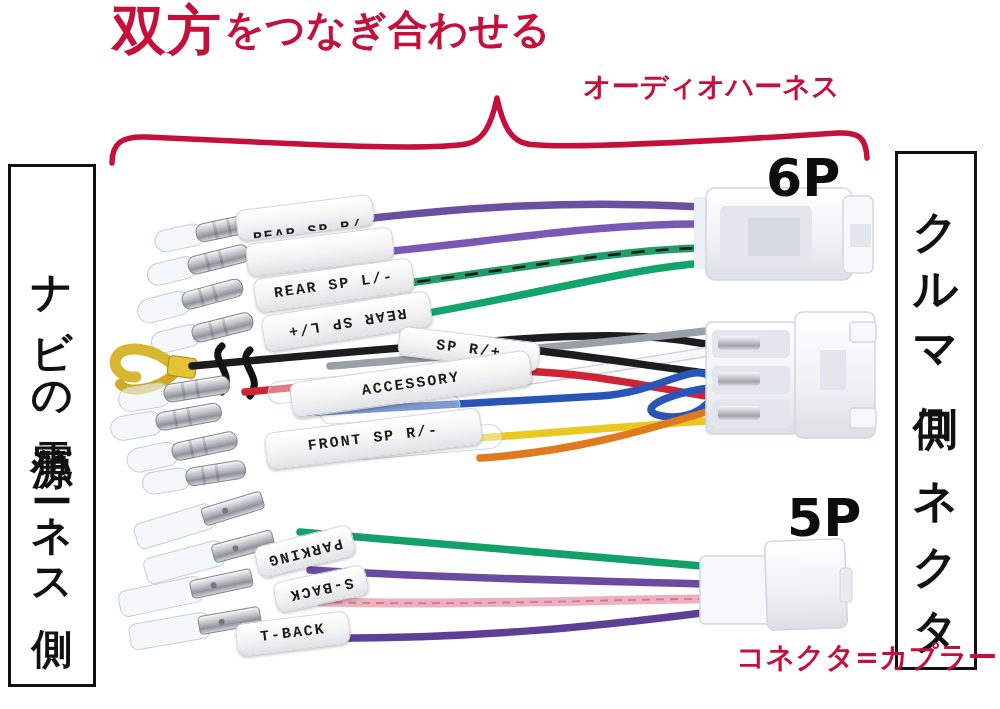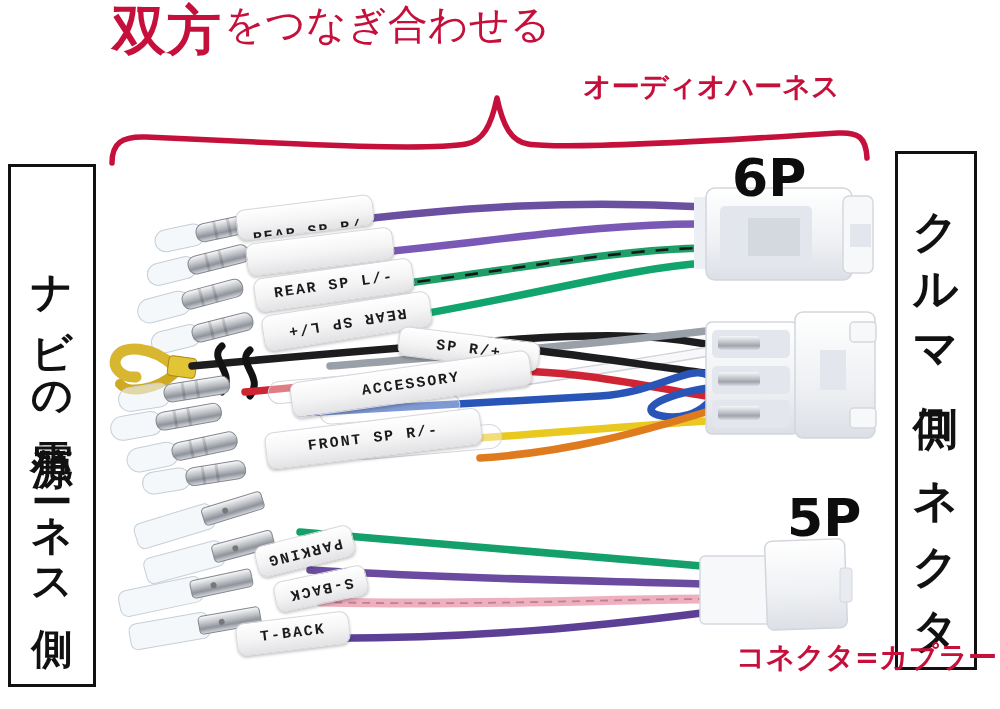--- a/index.html
+++ b/index.html
@@ -1,40 +1,40 @@
 <!DOCTYPE html>
 <html style="--accent: #c5103c;"><head>
 <meta charset="utf-8">
 <style>
   html,body{margin:0;padding:0;background:#fff;}
   .stage{position:relative;width:1000px;height:709px;background:#ffffff;overflow:hidden;
          font-family:"DejaVu Sans",sans-serif;}
 
   
-  .title-row{position:absolute;left:112px;top:0px;display:flex;align-items:flex-start;
+  .title-row{position:absolute;left:112px;top:0px;display:flex;align-items:center;
              color:var(--accent);white-space:nowrap;}
   .t-big{font-size:54px;font-weight:bold;line-height:1.15;letter-spacing:1px;}
-  .t-mid{font-size:40px;font-weight:normal;line-height:1.2;padding:0 2px 4px 2px;}
+  .t-mid{font-size:40px;font-weight:bold;line-height:1.2;padding:0 2px 4px 2px;}
   .subtitle{position:absolute;left:583px;top:68px;font-size:28px;font-weight:bold;
             color:var(--accent);white-space:nowrap;text-align:right;}
   .footnote{position:absolute;left:736px;top:638px;font-size:29px;font-weight:bold;
             color:var(--accent);white-space:nowrap;}
 
   
   .vbox{position:absolute;background:#fff;border:3px solid #111;box-sizing:border-box;
         display:flex;align-items:center;justify-content:center;}
   .vbox-left{left:8px;top:164px;width:88px;height:523px;}
   .vbox-right{left:895px;top:151px;width:82px;height:519px;}
   .vtext{writing-mode:vertical-rl;text-orientation:mixed;font-weight:bold;color:#111;line-height:1;}
   .vbox-left .vtext{font-size:41px;letter-spacing:8px;}
   .vbox-right .vtext{font-size:45px;letter-spacing:13px;}
 
   
   .pin-label{position:absolute;font-size:52px;font-weight:bold;color:#0d0d0d;line-height:1;}
-  .pin-6p{left:732px;top:152px;}
+  .pin-6p{left:766px;top:152px;}
   .pin-10p{left:698px;top:288px;}
   .pin-5p{left:787px;top:492px;}
 
   
   .sleeve{position:absolute;background:linear-gradient(180deg,#ffffff 0%,#f4f4f5 55%,#e3e3e6 100%);
           border:1px solid #d7d7da;border-radius:9px;box-shadow:0 2px 3px rgba(0,0,0,.22);
           display:flex;align-items:center;justify-content:center;overflow:hidden;
           font-family:"Liberation Mono","DejaVu Sans Mono",monospace;font-weight:bold;color:#1b1b1b;}
   .sleeve .txt{font-size:15px;letter-spacing:2px;white-space:nowrap;}
   .sleeve .flip{transform:rotate(180deg);}

